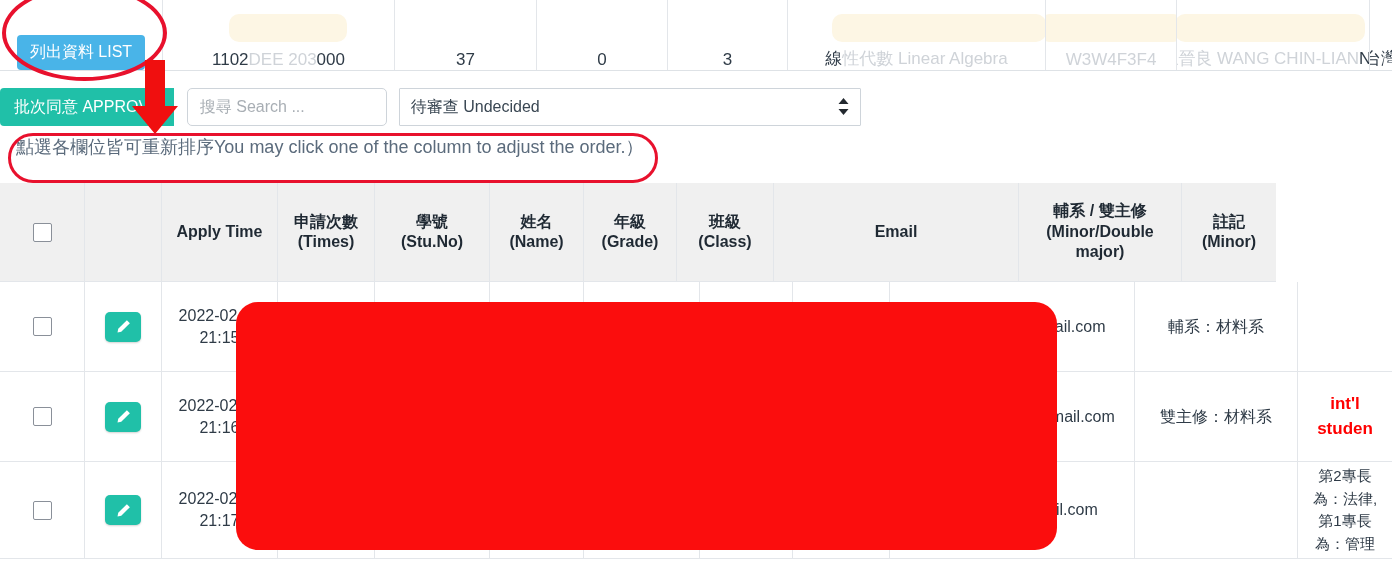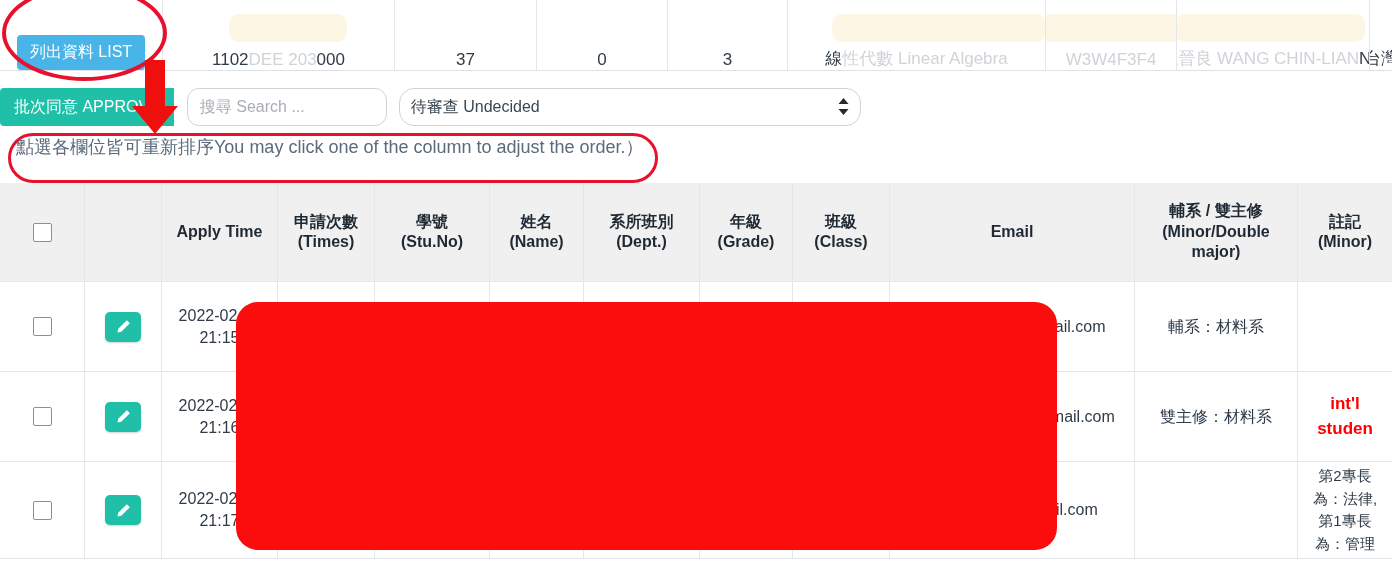--- a/index.html
+++ b/index.html
@@ -81,35 +81,35 @@
     white-space: nowrap;
     border-radius: 0;
   }
   .btn-teal.first { border-top-left-radius: 4px; border-bottom-left-radius: 4px; }
   .btn-teal.last  { border-top-right-radius: 4px; border-bottom-right-radius: 4px; }
 
   .search-input {
     margin-left: 13px;
     width: 200px; height: 38px;
     border: 1px solid #ced4da;
-    border-radius: 12px;
+    border-radius: 5px;
     padding: 0 12px;
     font-size: 16px;
     color: #495057;
     font-family: "Liberation Sans", sans-serif;
     background: #fff;
     outline: none;
   }
   .search-input::placeholder { color: #a8aeb4; }
 
   .status-select {
     margin-left: 12px;
     width: 462px; height: 38px;
     border: 1px solid #ced4da;
-    border-radius: 15px;
+    border-radius: 1px;
     padding: 0 11px;
     font-size: 16px;
     color: #3a4753;
     font-family: "Liberation Sans", sans-serif;
     background: #fff;
     display: flex; align-items: center; justify-content: space-between;
     cursor: pointer;
   }
   .select-arrows { font-size: 13px; color: #343a40; line-height: 1; }
 
@@ -294,26 +294,20 @@
           <span>學號</span>
           <span>(Stu.No)</span>
         </div>
       </div>
       <div class="cell c-name">
         <div class="stack">
           <span>姓名</span>
           <span>(Name)</span>
         </div>
       </div>
-      <div class="cell c-dept">
-        <div class="stack">
-          <span>系所班別</span>
-          <span>(Dept.)</span>
-        </div>
-      </div>
       <div class="cell c-grade">
         <div class="stack">
           <span>年級</span>
           <span>(Grade)</span>
         </div>
       </div>
       <div class="cell c-class">
         <div class="stack">
           <span>班級</span>
           <span>(Class)</span>

